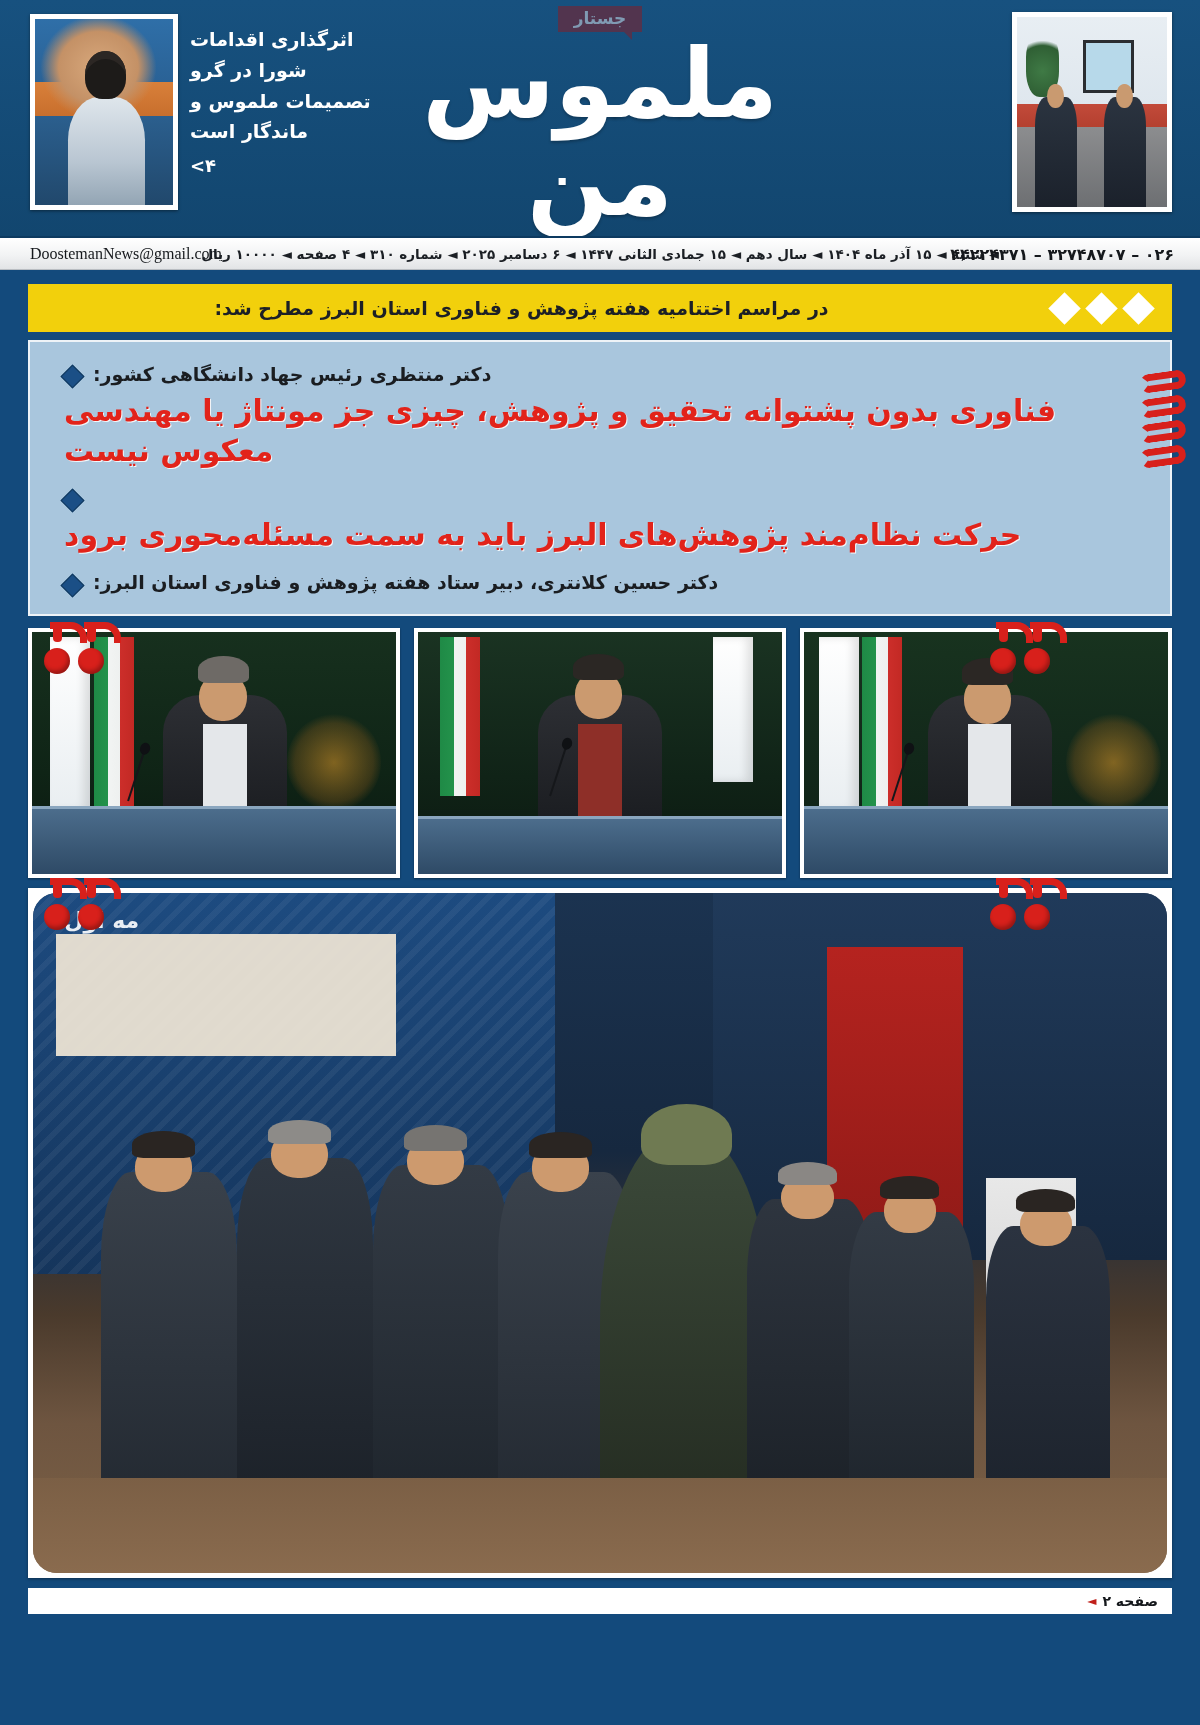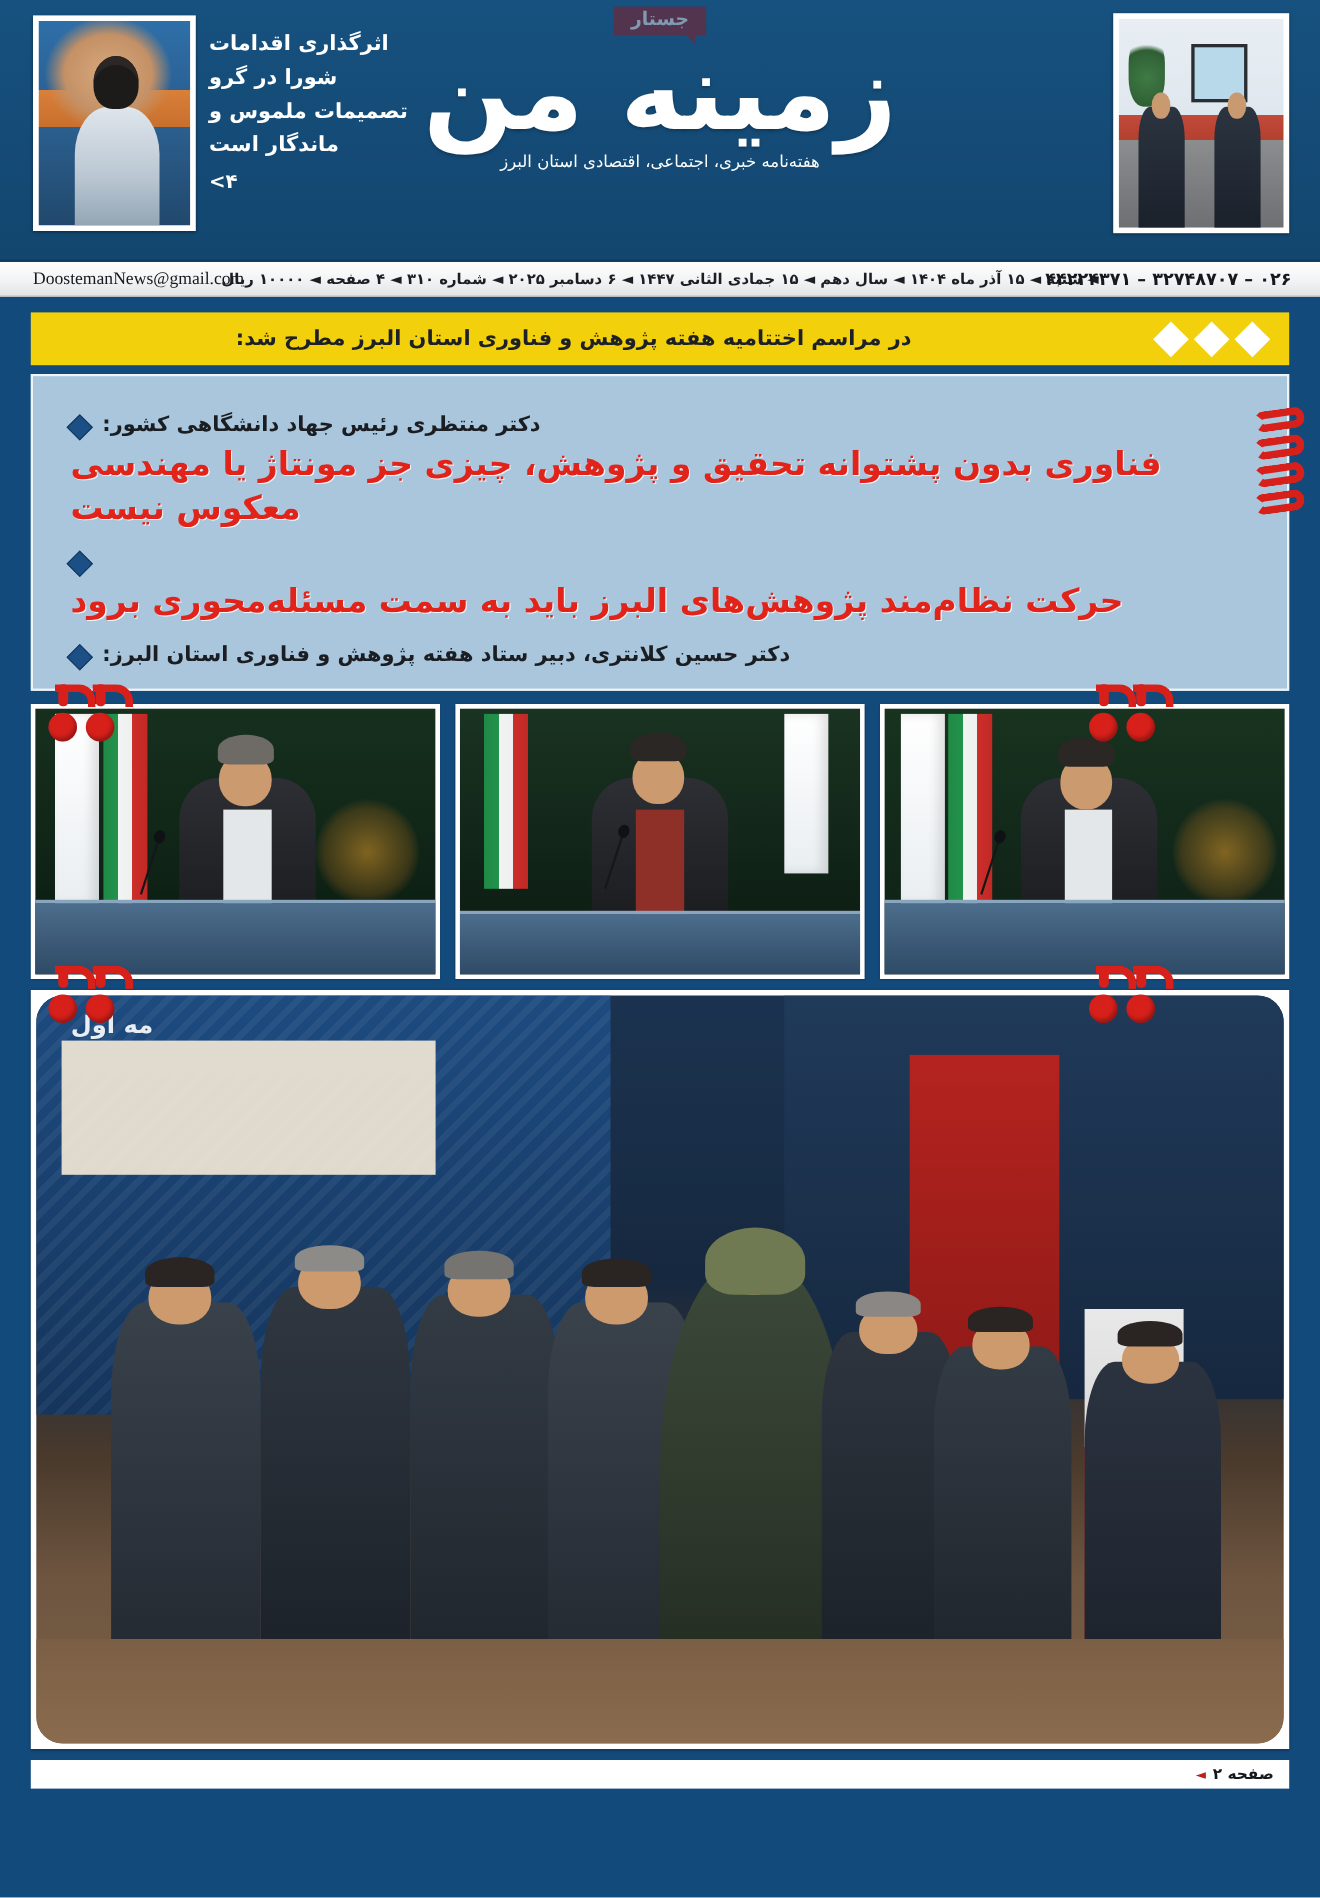--- a/index.html
+++ b/index.html
@@ -193,21 +193,21 @@
   }
 
   
   .lead-wrap { padding: 8px 28px 0; }
   .lead {
     position: relative;
     background: #a9c6dd;
     border: 2px solid #eef3f7;
     padding: 16px 34px 20px 34px;
   }
-  .bullet-row { display: flex; align-items: flex-end; justify-content: flex-end; gap: 12px; margin-top: 16px; }
+  .bullet-row { display: flex; align-items: center; justify-content: flex-end; gap: 12px; margin-top: 4px; }
   .bullet-dia {
     width: 17px; height: 17px; background: #1b4f86;
     transform: rotate(45deg); flex: none; margin-top: 6px;
     border: 1px solid #12395f;
   }
   .kicker {
     font-size: 19px; font-weight: bold; color: #1a1d21; text-align: right;
   }
   .redline {
     font-size: 30px; font-weight: bold; color: #e2231a; text-align: left;
@@ -392,21 +392,21 @@
       </div>
     </div>
 
     <div class="teaser teaser-left">
       <span>اثرگذاری اقدامات شورا در گرو تصمیمات ملموس و ماندگار است</span>
       <span class="pg">۴&gt;</span>
     </div>
 
     <div class="logo-block">
       <div class="jostar-tag">جستار</div>
-      <div class="logo-title">زمینه من</div>
+      <div class="logo-title">ملموس من</div>
       <div class="logo-sub">هفته‌نامه خبری، اجتماعی، اقتصادی استان البرز</div>
     </div>
 
 
     <div class="photo-frame photo-right">
       <div class="inner">
         <div class="ph-office">
           <div class="plant"></div>
           <div class="screen"></div>
           <div class="suitA"></div>

